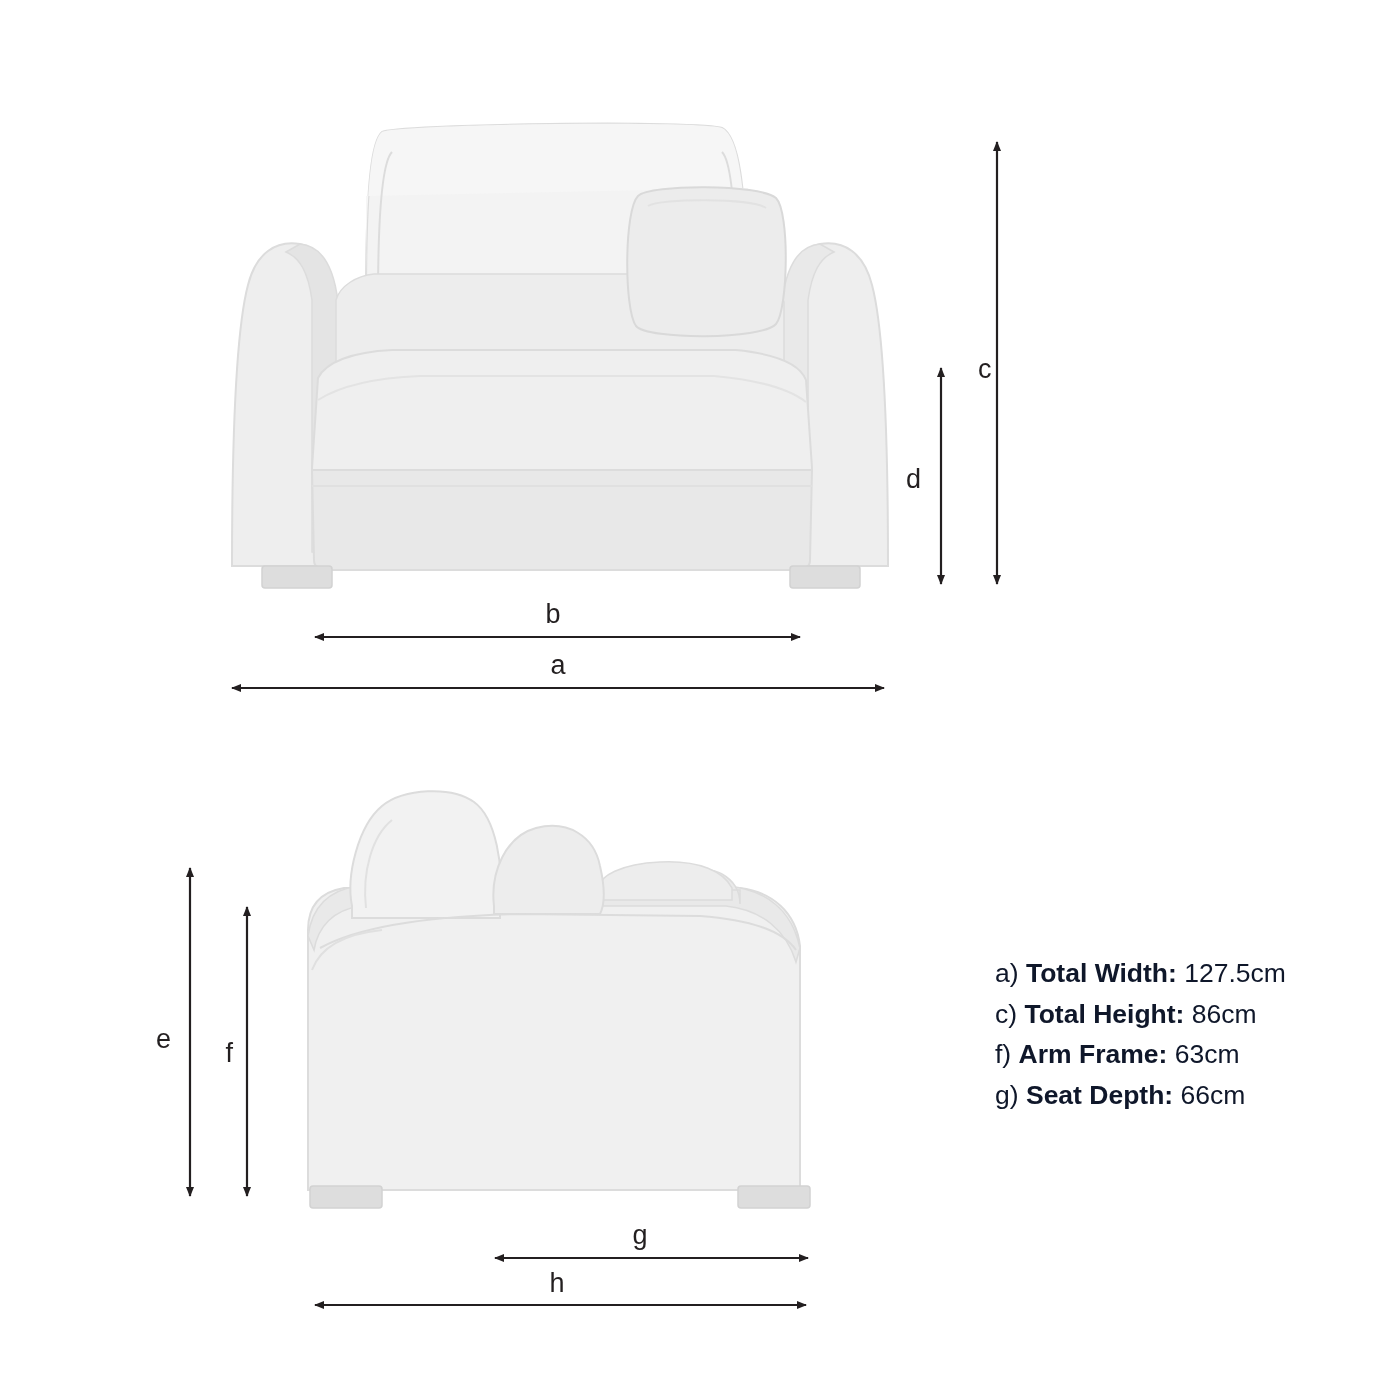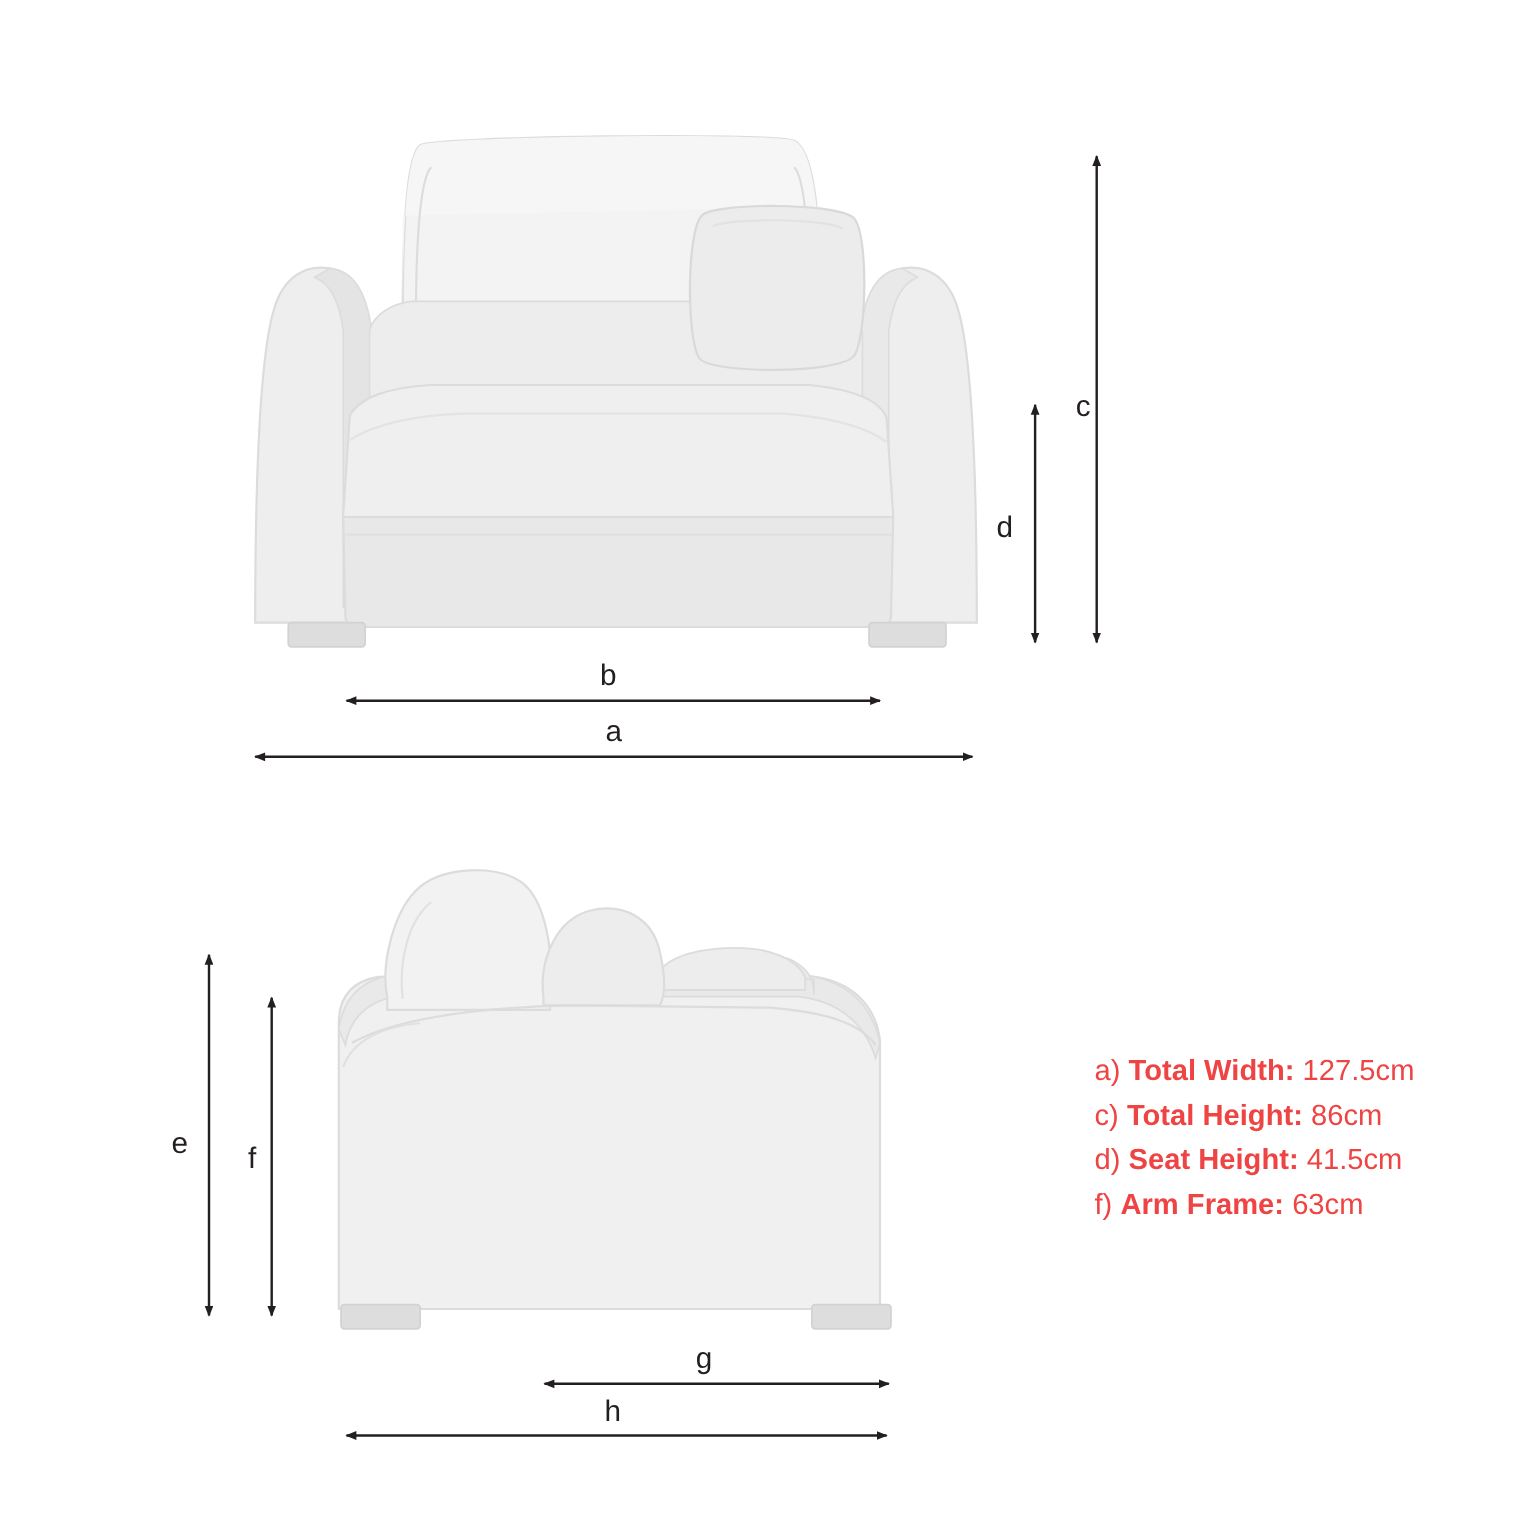--- a/index.html
+++ b/index.html
@@ -31,21 +31,21 @@
     font-size: 27px;
     fill: #231f20;
   }
   .spec-list {
     position: absolute;
     left: 995px;
     top: 955px;
     width: 380px;
     font-size: 26.5px;
     line-height: 1.42;
-    color: #ef4444;
+    color: #0f172a;
   }
   .spec-row {
     white-space: nowrap;
     margin-bottom: 3px;
   }
   .spec-key {
     font-weight: normal;
   }
   .spec-name {
     font-weight: bold;
@@ -173,24 +173,24 @@
       <span class="spec-key">a)</span>
       <span class="spec-name">Total Width:</span>
       <span class="spec-val">127.5cm</span>
     </div>
     <div class="spec-row">
       <span class="spec-key">c)</span>
       <span class="spec-name">Total Height:</span>
       <span class="spec-val">86cm</span>
     </div>
     <div class="spec-row">
-      <span class="spec-key">d)</span>
-      <span class="spec-name">Seat Height:</span>
-      <span class="spec-val">41.5cm</span>
-    </div>
-    <div class="spec-row">
       <span class="spec-key">f)</span>
       <span class="spec-name">Arm Frame:</span>
       <span class="spec-val">63cm</span>
+    </div>
+    <div class="spec-row">
+      <span class="spec-key">g)</span>
+      <span class="spec-name">Seat Depth:</span>
+      <span class="spec-val">66cm</span>
     </div>
   </div>
 
 </div>
 
 </body></html>

